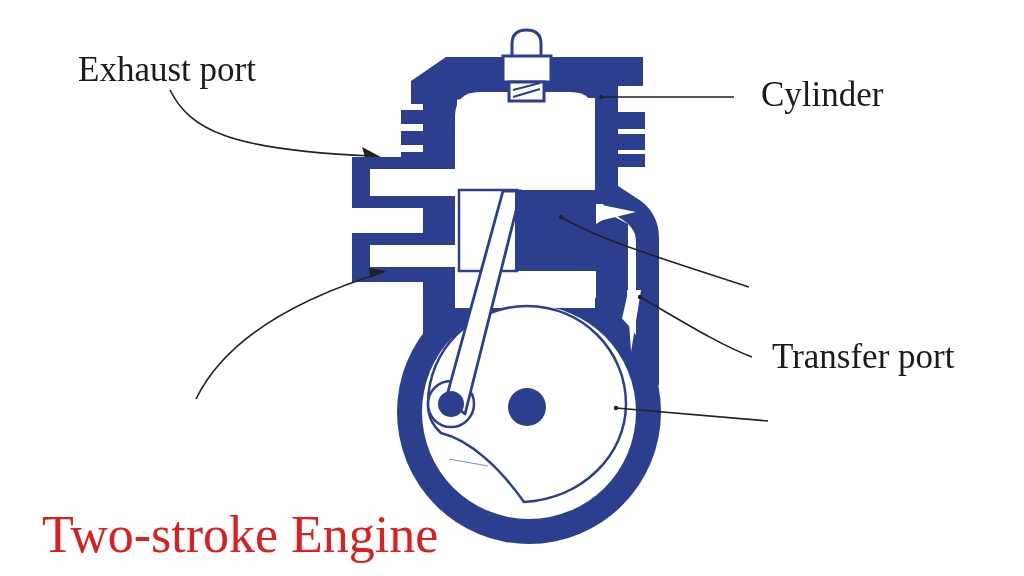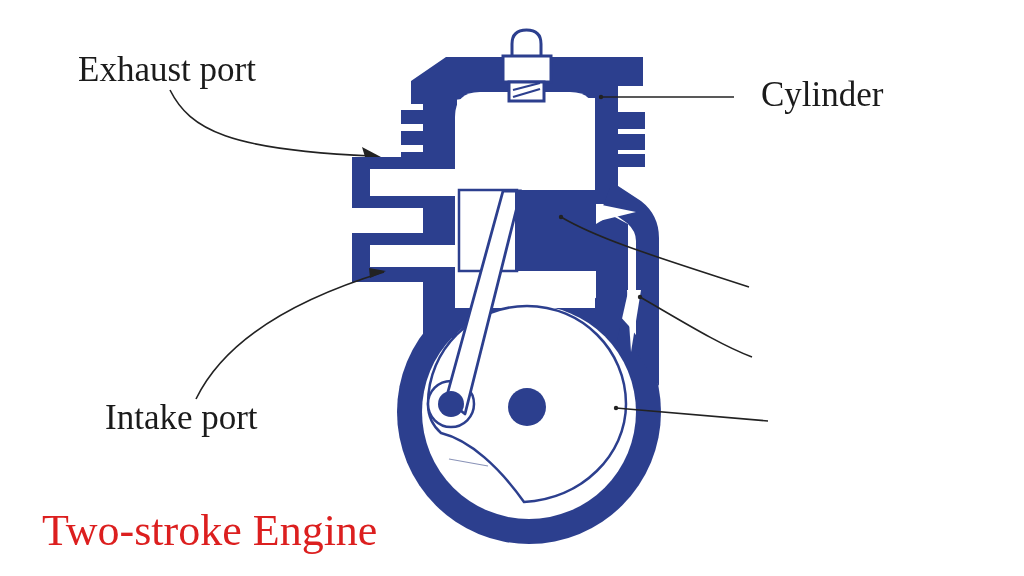--- a/index.html
+++ b/index.html
@@ -1,21 +1,21 @@
 <!DOCTYPE html>
 <html style="--blue: #2c3f8e; --ink: #1b1b1b; --red: #dc1f1f; --leader: #222222; --bg: #ffffff;"><head>
 <meta charset="utf-8">
 <style>
   html,body{margin:0;padding:0;}
   body{width:1024px;height:576px;background:var(--bg,#fff);position:relative;overflow:hidden;
        font-family:"Liberation Serif", serif;}
   .stage{position:absolute;inset:0;width:1024px;height:576px;}
   svg{position:absolute;left:0;top:0;}
   .label{position:absolute;font-size:35px;color:var(--ink,#1b1b1b);white-space:nowrap;line-height:1;}
-  .title{position:absolute;font-size:44px;color:var(--red,#dc1f1f);white-space:nowrap;line-height:1;}
+  .title{position:absolute;font-size:52px;color:var(--red,#dc1f1f);white-space:nowrap;line-height:1;}
   
   .fb{fill:var(--blue,#2c3f8e);}
   .fw{fill:#ffffff;}
   .ow{fill:#ffffff;stroke:var(--blue,#2c3f8e);stroke-width:2.5;}
   .ow3{fill:#ffffff;stroke:var(--blue,#2c3f8e);stroke-width:3;}
   .hatch{stroke:var(--blue,#2c3f8e);stroke-width:2.2;fill:none;}
   .leader{fill:none;stroke:var(--leader,#222);stroke-width:1.6;}
   .ldot{fill:var(--leader,#222);}
   .larrow{fill:var(--leader,#222);stroke:none;}
   .detail{stroke:#8a93b8;stroke-width:1.2;fill:none;}
@@ -83,16 +83,16 @@
 
     <path class="leader" d="M 616 408 L 768 421"></path>
     <circle class="ldot" cx="616" cy="408" r="2.2"></circle>
 
     <path class="leader" d="M 196 399 C 215 360 260 310 384 272"></path>
     <polygon class="larrow" points="386,271 370,278 369,268"></polygon>
   </svg>
 
   <div class="label" style="left:78px;top:52px">Exhaust port</div>
   <div class="label" style="left:761px;top:77px">Cylinder</div>
-  <div class="label" style="left:105px;top:400px">Intake port</div>
+  <div class="label" style="left:772px;top:339px">Transfer port</div>
   <div class="title" style="left:42px;top:509px">Two-stroke Engine</div>
 
 </div>
 
 </body></html>

